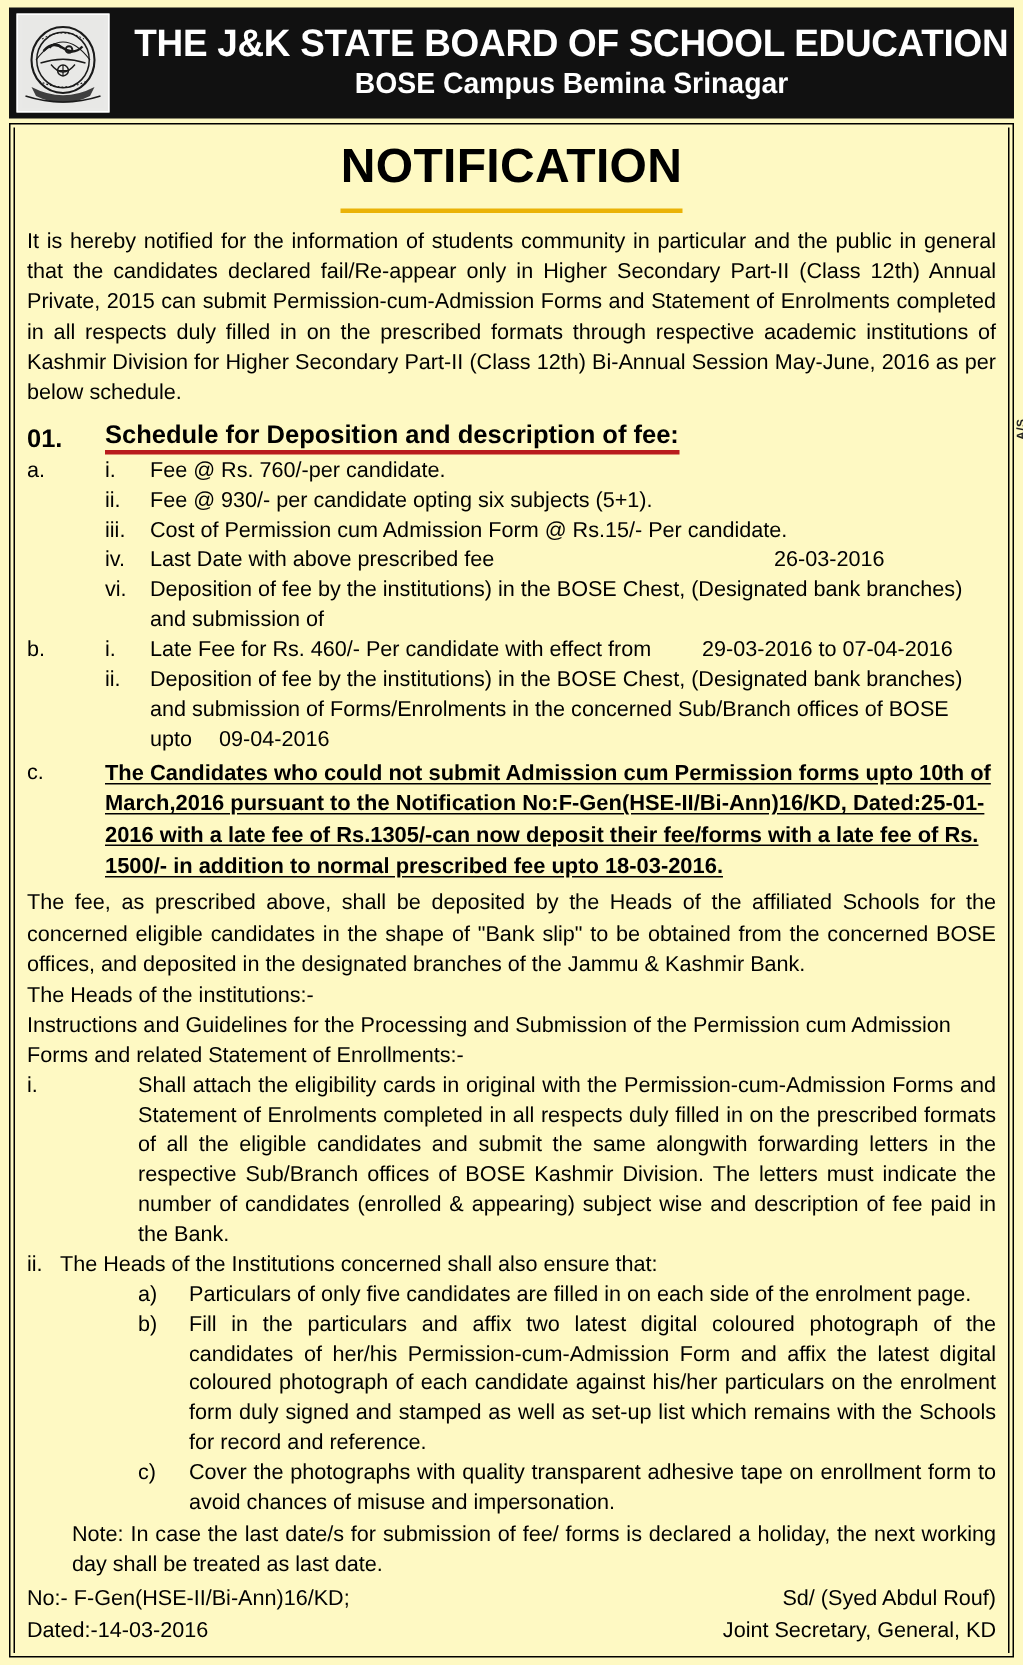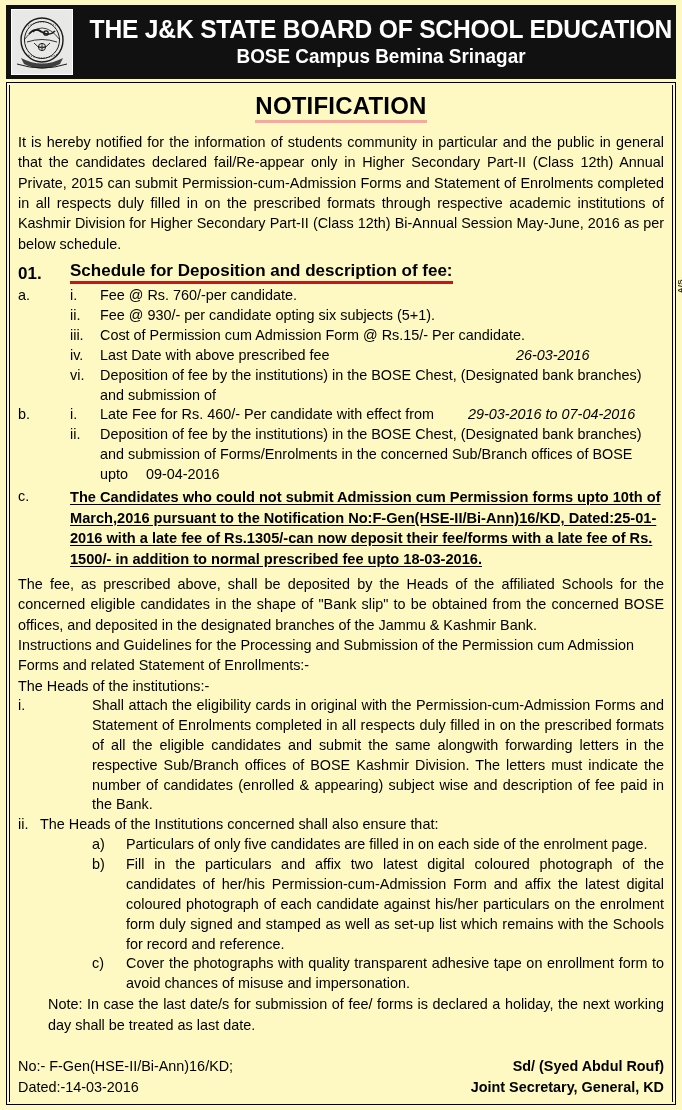--- a/index.html
+++ b/index.html
@@ -93,25 +93,25 @@
   }
   .frame-inner {
     padding: 6px 11px 0 11px;
     position: relative;
     height: 100%;
   }
 
   .notif-title-wrap { text-align: center; margin: 4px 0 9px 0; }
   .notif-title {
     display: inline-block;
-    font-size: 24px;
+    font-size: 32px;
     font-weight: 700;
     letter-spacing: 0.2px;
-    border-bottom: 3px solid #fca5a5;
-    padding-bottom: 1px;
+    border-bottom: 3px solid #eab308;
+    padding-bottom: 11px;
     line-height: 1.08;
   }
 
   p.para {
     margin: 0 0 0 0;
     font-size: 14.4px;
     line-height: 1.415;
     text-align: justify;
     text-justify: inter-word;
   }
@@ -143,21 +143,21 @@
     align-items: flex-start;
     font-size: 14.4px;
     line-height: 1.38;
   }
   .col-a { width: 22px; flex: none; }           
   .gap-a { width: 52px; flex: none; }
   .col-r { width: 30px; flex: none; }           
   .col-alpha { width: 34px; flex: none; }       
   .col-body { flex: 1 1 auto; }
   .col-body.just { text-align: justify; text-justify: inter-word; }
-  .col-date { flex: none; white-space: nowrap; font-style: italic; }
+  .col-date { flex: none; white-space: nowrap; }
 
   .bold-ul {
     font-weight: 700;
     text-decoration: underline;
     text-underline-offset: 2px;
     line-height: 1.42;
     font-size: 14.6px;
   }
   .spacer-4 { height: 4px; }
 
@@ -180,21 +180,21 @@
     left: 11px; right: 11px;
     bottom: 6px;
   }
   .footer-row {
     display: flex;
     justify-content: space-between;
     align-items: baseline;
     font-size: 14.4px;
     line-height: 1.45;
   }
-  .footer-right { font-weight: 700; text-align: right; }
+  .footer-right { font-weight: 400; text-align: right; }
 </style>
 </head>
 <body>
 
 <div class="page">
 
   <div class="masthead">
     <div class="logo-box">
       <svg class="logo-seal" width="54" height="60" viewBox="0 0 54 60">
         <rect x="0" y="0" width="54" height="60" fill="#e8e8e6"></rect>
@@ -278,22 +278,22 @@
       </div>
 
       <div class="row" style="margin-top:2px;">
         <div class="col-a">c.</div>
         <div class="col-body bold-ul" style="margin-left:30px;">The Candidates who could not submit Admission cum Permission forms upto 10th of March,2016 pursuant to the Notification No:F-Gen(HSE-II/Bi-Ann)16/KD, Dated:25-01-2016 with a late fee of Rs.1305/-can now deposit their fee/forms with a late fee of Rs. 1500/- in addition to normal prescribed fee upto 18-03-2016.</div>
       </div>
 
       <div class="spacer-4"></div>
 
       <p class="para">The fee, as prescribed above, shall be deposited by the Heads of the affiliated Schools for the concerned eligible candidates in the shape of "Bank slip" to be obtained from the concerned BOSE offices, and deposited in the designated branches of the Jammu &amp; Kashmir Bank.</p>
+      <p class="para nojust">The Heads of the institutions:-</p>
       <p class="para nojust">Instructions and Guidelines for the Processing and Submission of the Permission cum Admission Forms and related Statement of Enrollments:-</p>
-      <p class="para nojust">The Heads of the institutions:-</p>
 
       <div class="row">
         <div class="col-a">i.</div>
         <div class="col-body just" style="margin-left:52px;">Shall attach the eligibility cards in original with the Permission-cum-Admission Forms and Statement of Enrolments completed in all respects duly filled in on the prescribed formats of all the eligible candidates and submit the same alongwith forwarding letters in the respective Sub/Branch offices of BOSE Kashmir Division. The letters must indicate the number of candidates (enrolled &amp; appearing) subject wise and description of fee paid in the Bank.</div>
       </div>
 
       <div class="row">
         <div class="col-a">ii.</div>
         <div class="col-body" style="">The Heads of the Institutions concerned shall also ensure that:</div>
       </div>

